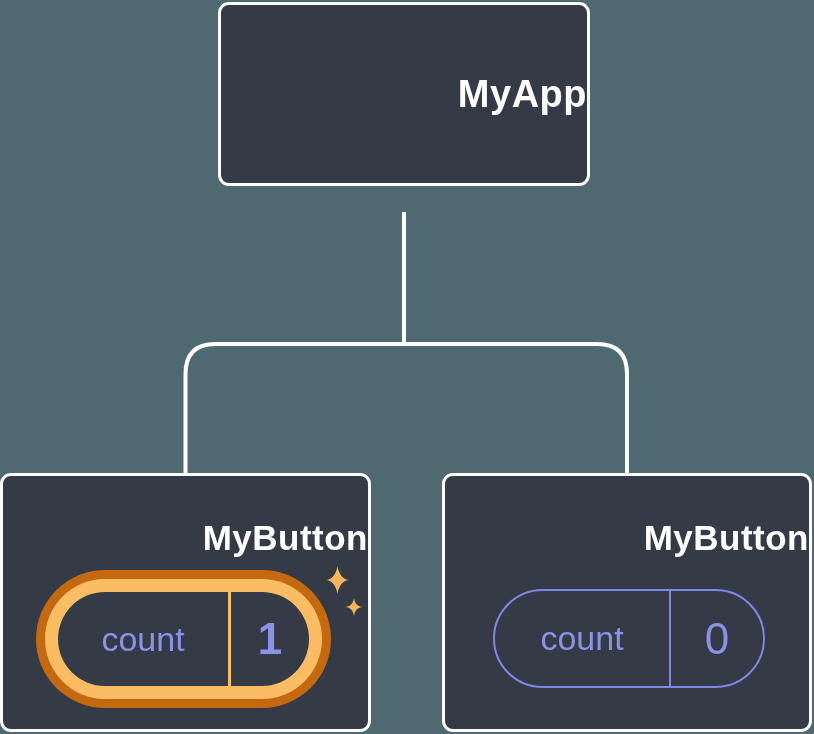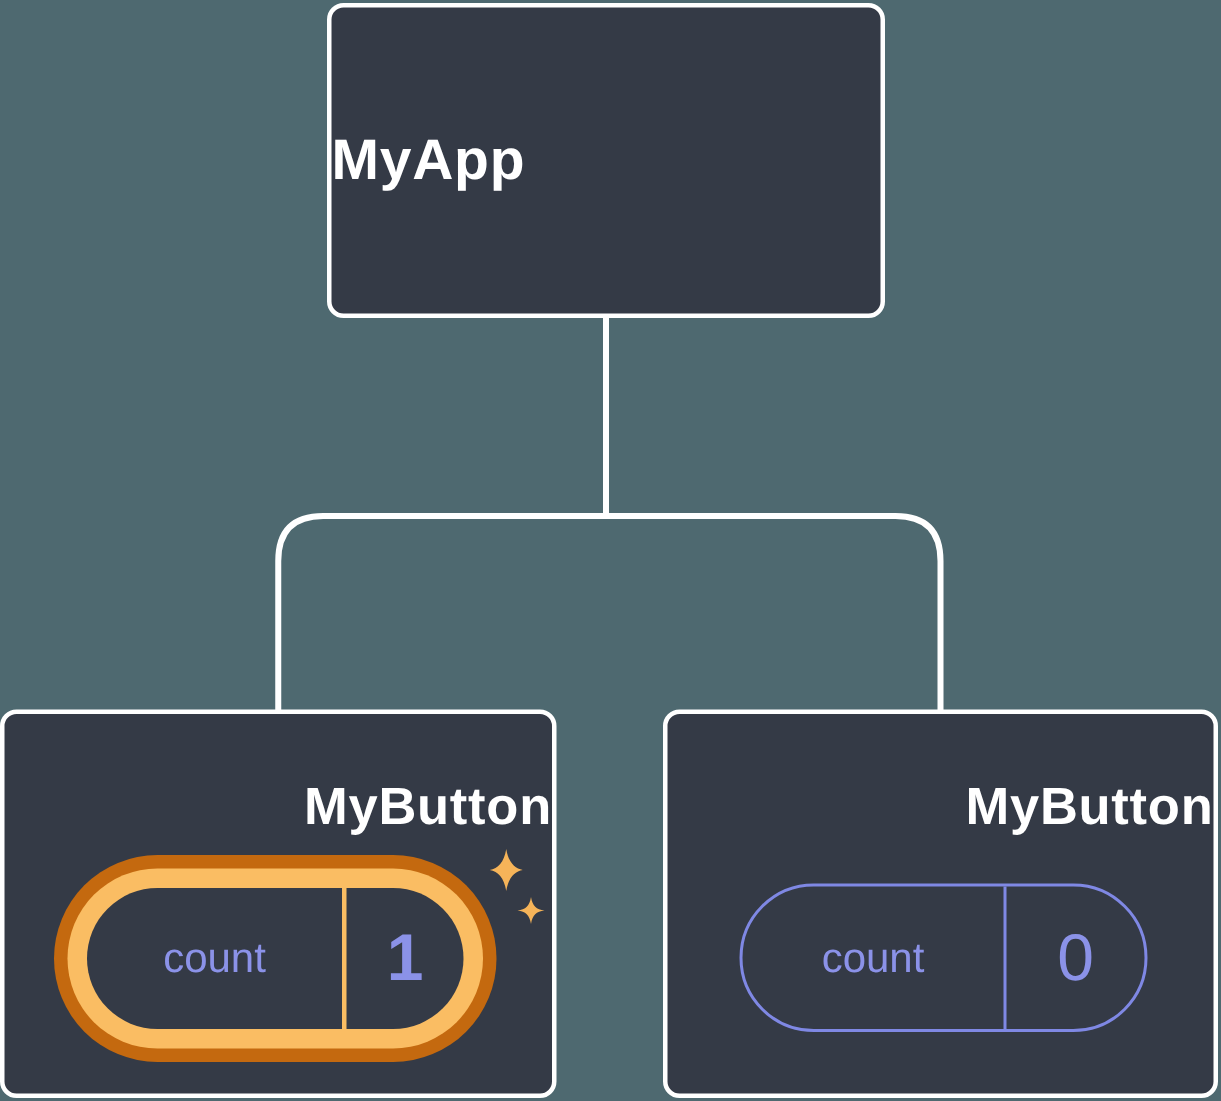--- a/index.html
+++ b/index.html
@@ -19,22 +19,22 @@
   }
   .node {
     position: absolute;
     box-sizing: border-box;
     background: var(--node-fill, #343a46);
     border: 3px solid var(--node-border, #ffffff);
     border-radius: 11px;
   }
   .node-app {
     left: 218px; top: 2px;
-    width: 372px; height: 210px;
-    display: flex; align-items: center; justify-content: flex-start;
+    width: 372px; height: 184px;
+    display: flex; align-items: center; justify-content: flex-end;
   }
   .node-child-left  { left: 0px;   top: 473px; width: 371px; height: 259px; }
   .node-child-right { left: 442px; top: 473px; width: 370px; height: 259px; }
   .app-label {
     color: var(--label-text, #ffffff);
     font-size: 38px; font-weight: 600; letter-spacing: 0.5px;
   }
   .child-label {
     position: absolute; top: 42px; left: 0; right: 0;
     text-align: right;
@@ -81,21 +81,21 @@
     width: 174px;
     display: flex; align-items: center; justify-content: center;
     border-right: 2px solid var(--pill-outline, #7f88e4);
   }
   .pill-plain .cell-val {
     flex: 1;
     display: flex; align-items: center; justify-content: center;
   }
   .state-key {
     color: var(--state-text, #8b92e8);
-    font-size: 28px; font-weight: 400;
+    font-size: 34px; font-weight: 400;
   }
   .state-val {
     color: var(--state-text, #8b92e8);
     font-size: 44px;
   }
   .state-val.bold { font-weight: 700; }
   .state-val.normal { font-weight: 400; }
   .sparkles {
     position: absolute; left: 320px; top: 558px;
     width: 52px; height: 66px;

